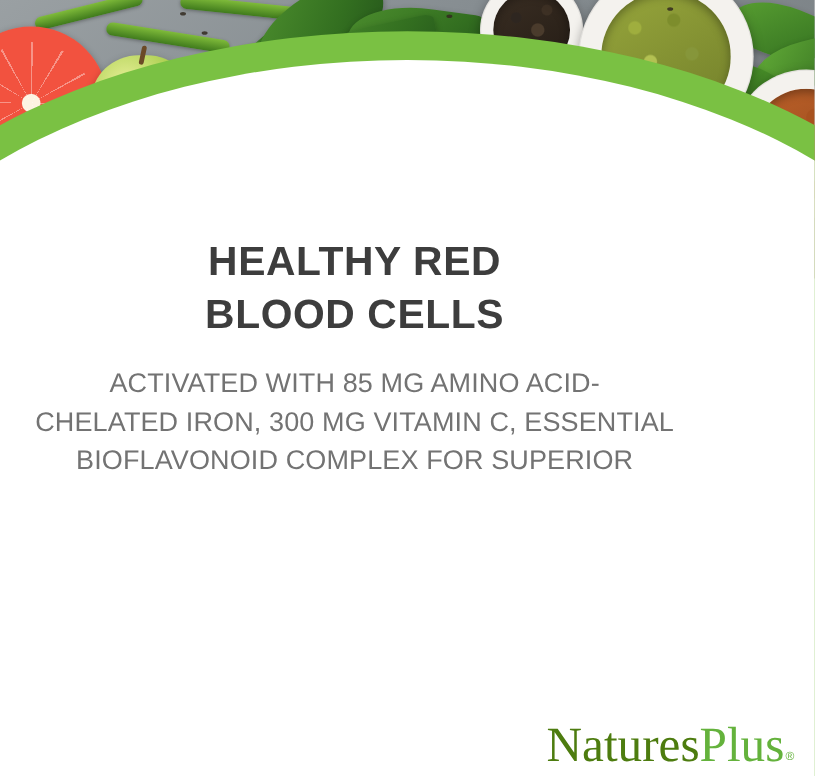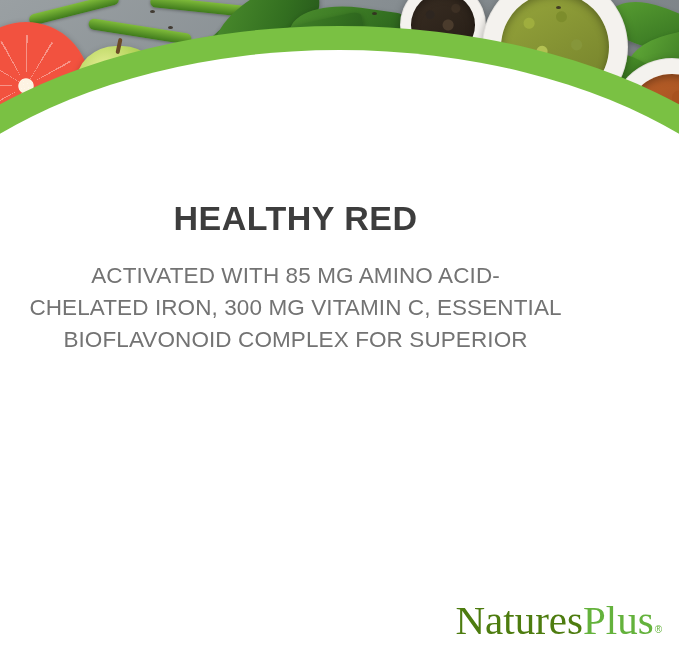--- a/index.html
+++ b/index.html
@@ -394,20 +394,21 @@
     <div class="fi seed s8"></div>
   </div>
 
   <div id="green-arc"></div>
   <div id="white-panel"></div>
 
   <div id="content">
 
     <div id="headline">
       <span class="hl-line">HEALTHY RED</span>
+      <span class="hl-line">BLOOD CELLS</span>
     </div>
 
     <div id="subcopy">
       <span class="sc-line">ACTIVATED WITH 85 MG AMINO ACID-</span>
       <span class="sc-line">CHELATED IRON, 300 MG VITAMIN C, ESSENTIAL</span>
       <span class="sc-line">BIOFLAVONOID COMPLEX FOR SUPERIOR</span>
     </div>
 
   </div>
 

